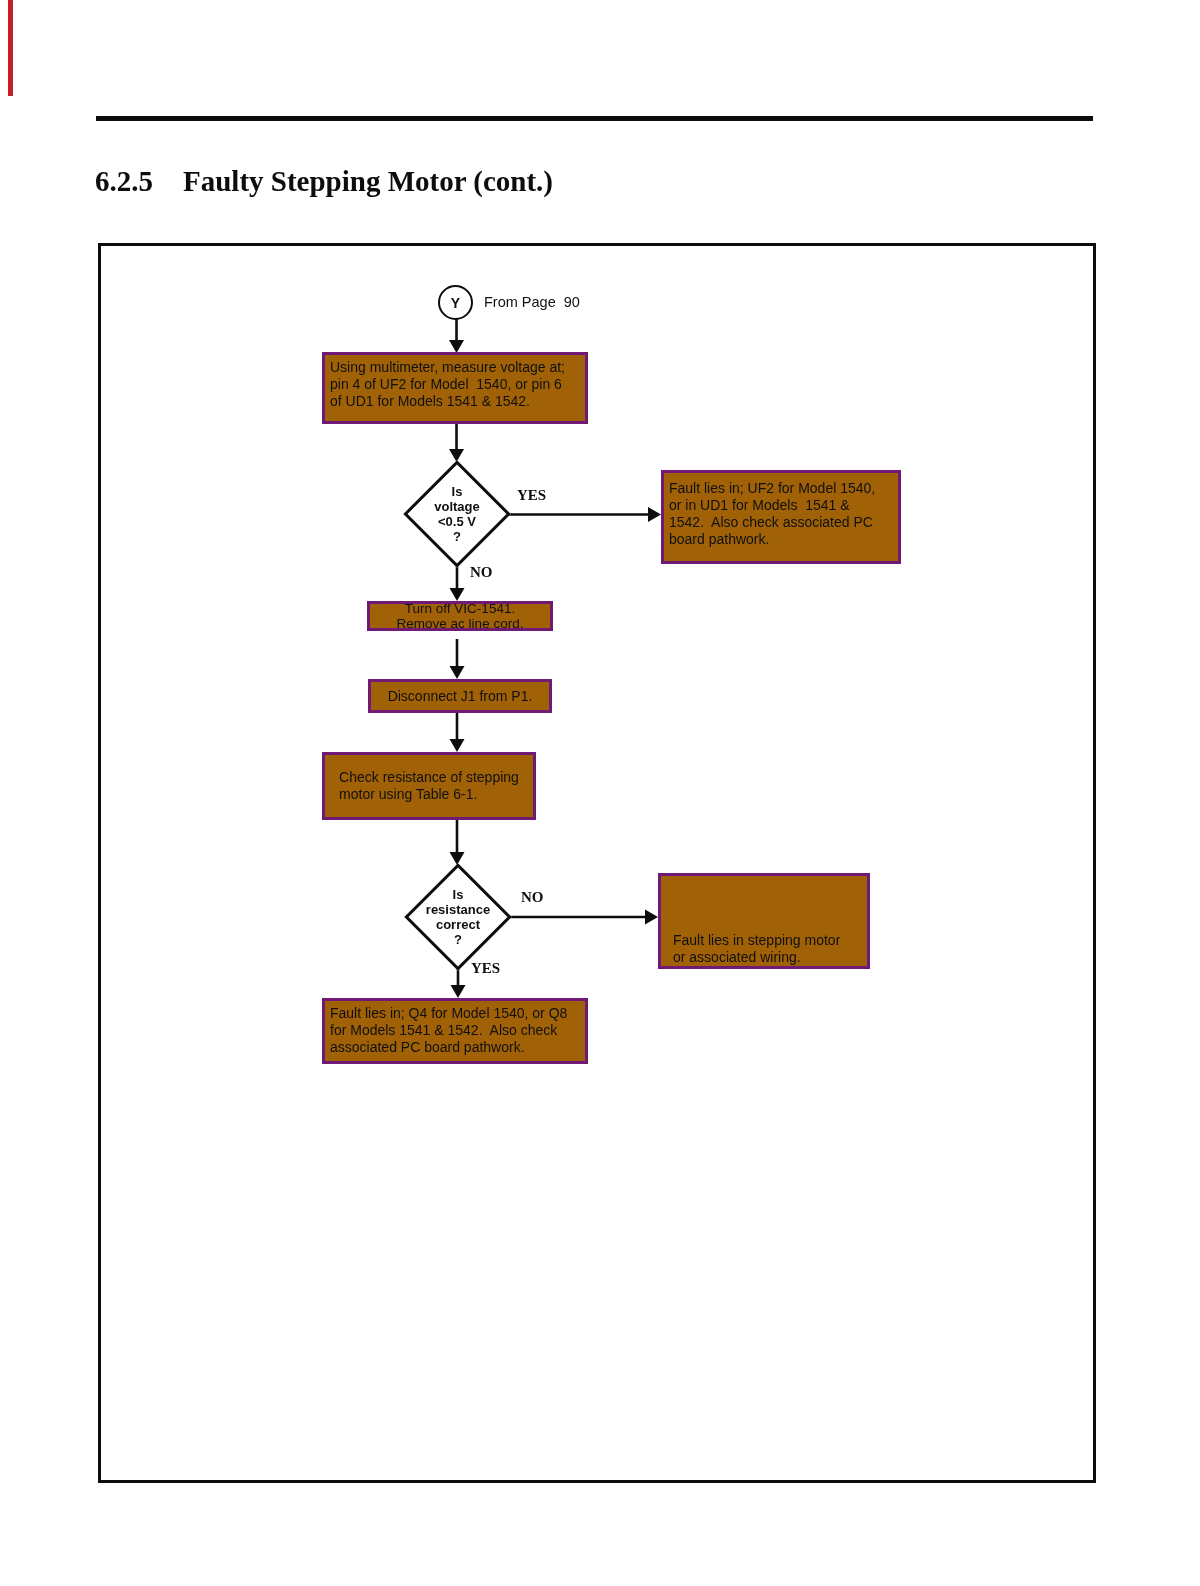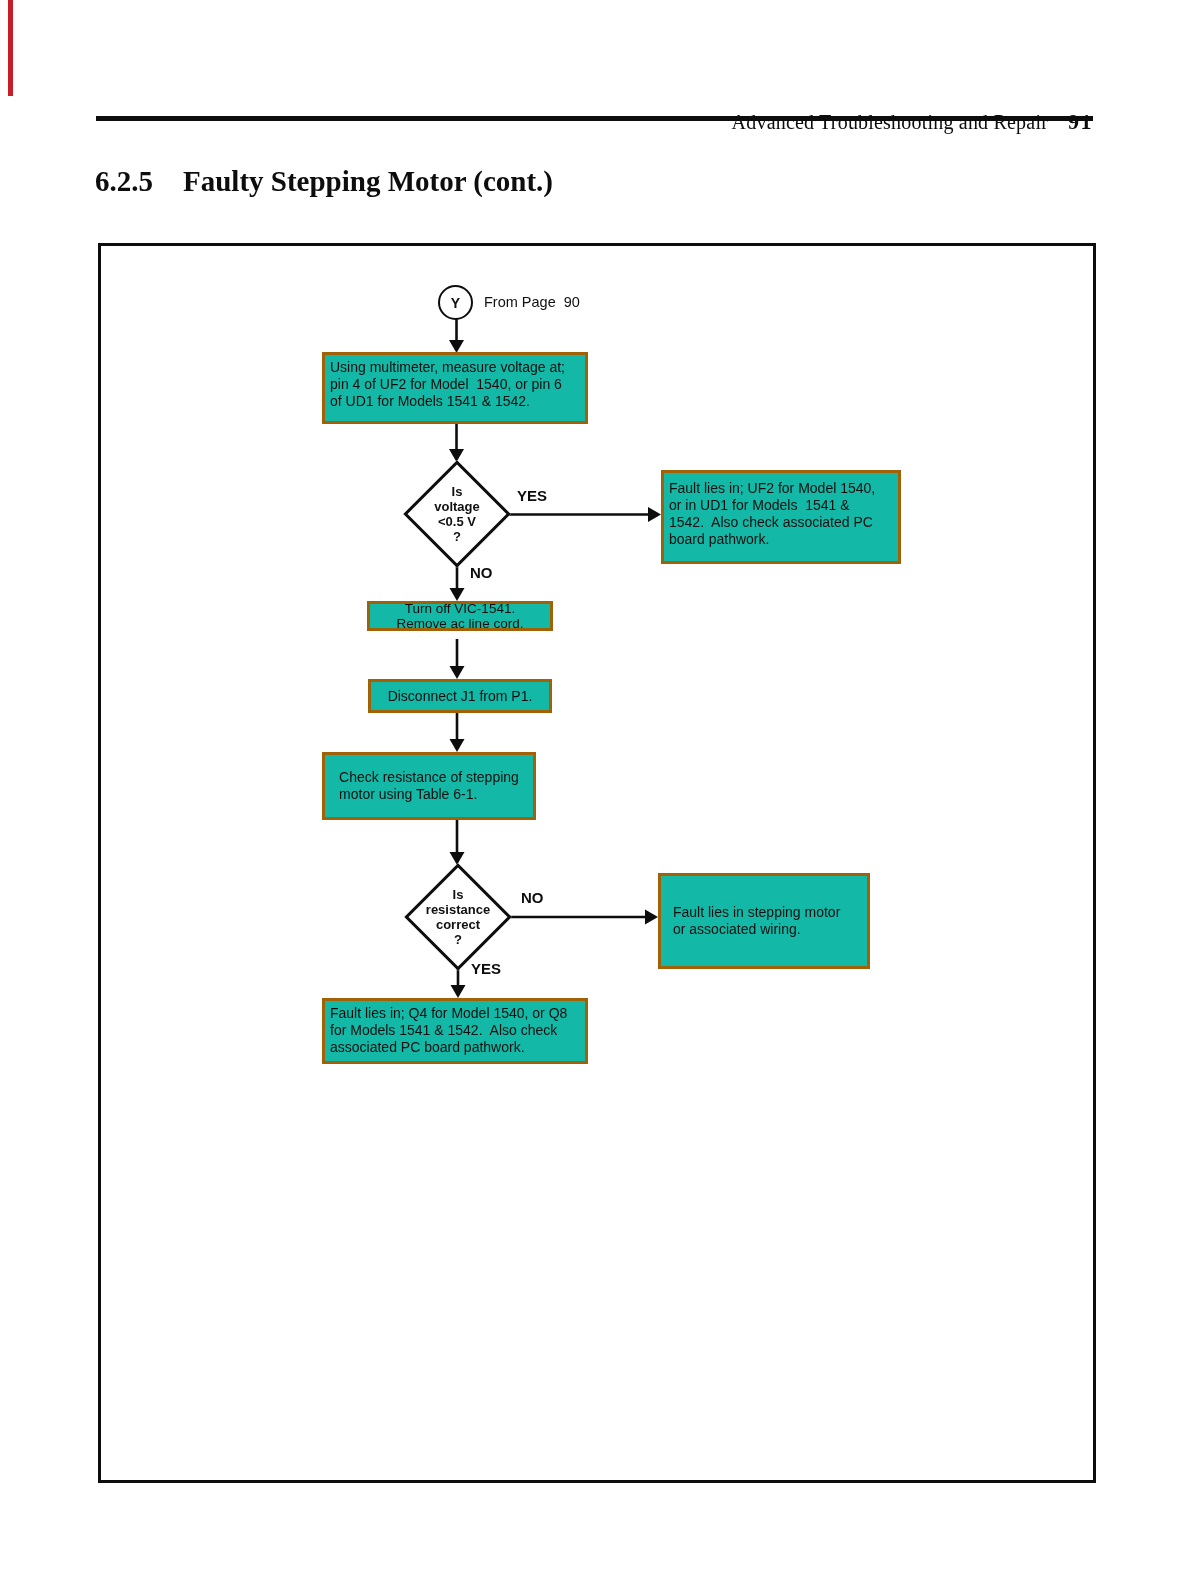--- a/index.html
+++ b/index.html
@@ -29,26 +29,26 @@
 
   
   .chart-frame { position:absolute; left:98px; top:243px; width:998px; height:1240px;
     border:3px solid #0d0d0d; box-sizing:border-box; background:#fff; }
 
   
   .connectors { position:absolute; left:0; top:0; width:1200px; height:1586px; pointer-events:none; }
 
   
   .node {
-    position:absolute; border:3px solid #a16207; background:#14b8a6; box-sizing:border-box;
+    position:absolute; border:3px solid #701a75; background:#a16207; box-sizing:border-box;
     font-size:14px; line-height:17px; white-space:pre-wrap; color:#101010;
   }
   .node-left   { padding:4px 5px; text-align:left; }
   .node-center { display:flex; align-items:center; justify-content:center; text-align:center; }
-  .node-flexleft { display:flex; align-items:center; text-align:left; }
+  .node-flexleft { display:flex; align-items:flex-end; text-align:left; }
 
   .n-measure   { left:322px; top:352px; width:266px; height:72px; }
   .n-fault-uf2 { left:661px; top:470px; width:240px; height:94px; padding-top:7px; }
   .n-turnoff   { left:367px; top:601px; width:186px; height:30px; font-size:13.5px; line-height:15.5px; }
   .n-disconnect{ left:368px; top:679px; width:184px; height:34px; font-size:14px; }
   .n-checkres  { left:322px; top:752px; width:214px; height:68px; }
   .n-fault-mot { left:658px; top:873px; width:212px; height:96px; padding-left:12px; }
   .n-fault-q4  { left:322px; top:998px; width:266px; height:66px; }
 
   
@@ -68,36 +68,33 @@
     position:absolute; left:14px; top:14px; width:76px; height:76px;
     border:3px solid #0d0d0d; box-sizing:border-box; background:#fff; transform:rotate(45deg);
   }
   .diamond-text {
     position:absolute; left:0; top:0; right:0; bottom:0;
     display:flex; align-items:center; justify-content:center; text-align:center;
     font-size:13px; line-height:15px; white-space:pre-line;
   }
 
   
-  .lbl { position:absolute; font-weight:bold; font-size:15px; color:#0d0d0d; }
+  .lbl { position:absolute; font-weight:bold; font-size:15px; color:#0d0d0d;font-family:Liberation Serif, serif; }
   .lbl-yes1 { left:517px; top:487px; }
   .lbl-no1  { left:470px; top:564px; }
   .lbl-no2  { left:521px; top:889px; }
   .lbl-yes2 { left:471px; top:960px; }
 </style>
 </head>
 <body>
 
 <div class="page">
 
   <div class="edge-mark"></div>
 
-  <div class="header-text">
-    <span class="header-title">Advanced Troubleshooting and Repair</span><span class="page-num">91</span>
-  </div>
   <div class="header-rule"></div>
 
   <div class="section-heading">
     <span class="section-num">6.2.5</span><span>Faulty Stepping Motor (cont.)</span>
   </div>
 
   <div class="chart-frame"></div>
 
   <svg class="connectors" viewBox="0 0 1200 1586" xmlns="http://www.w3.org/2000/svg">
     <g stroke="#0d0d0d" stroke-width="2.6" fill="#0d0d0d">

